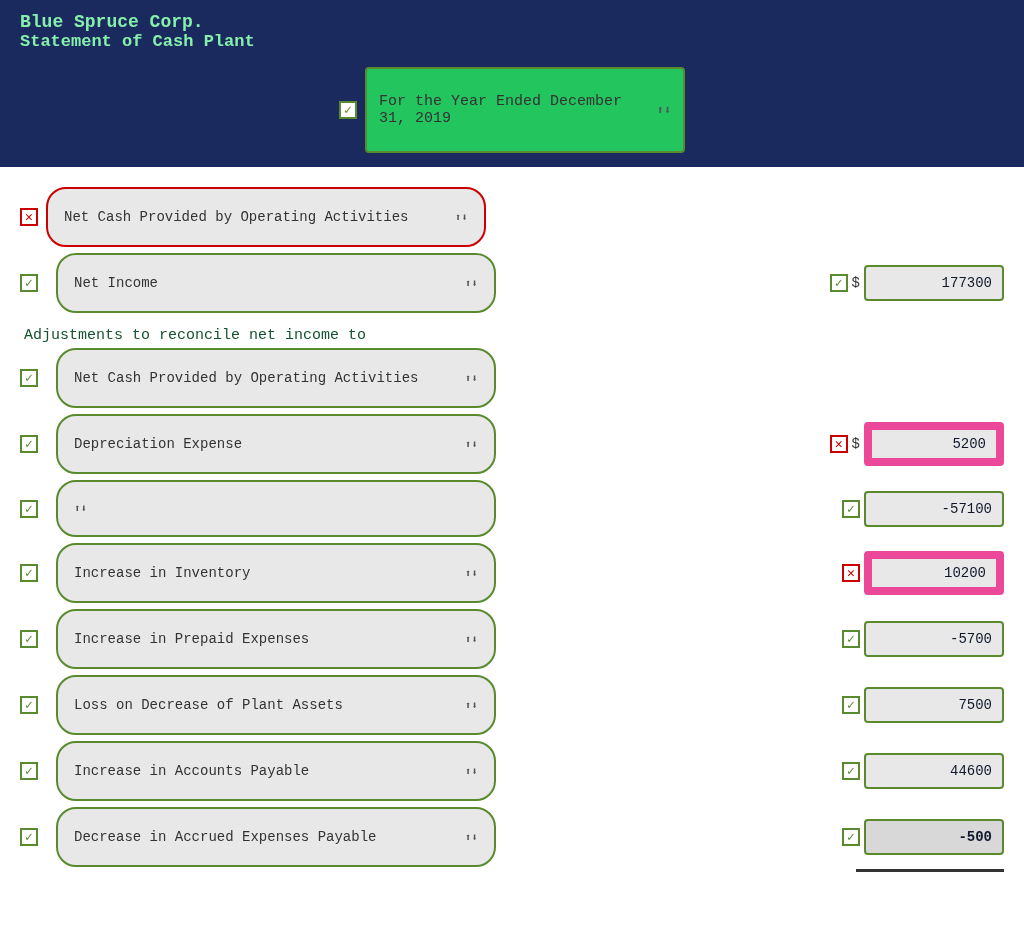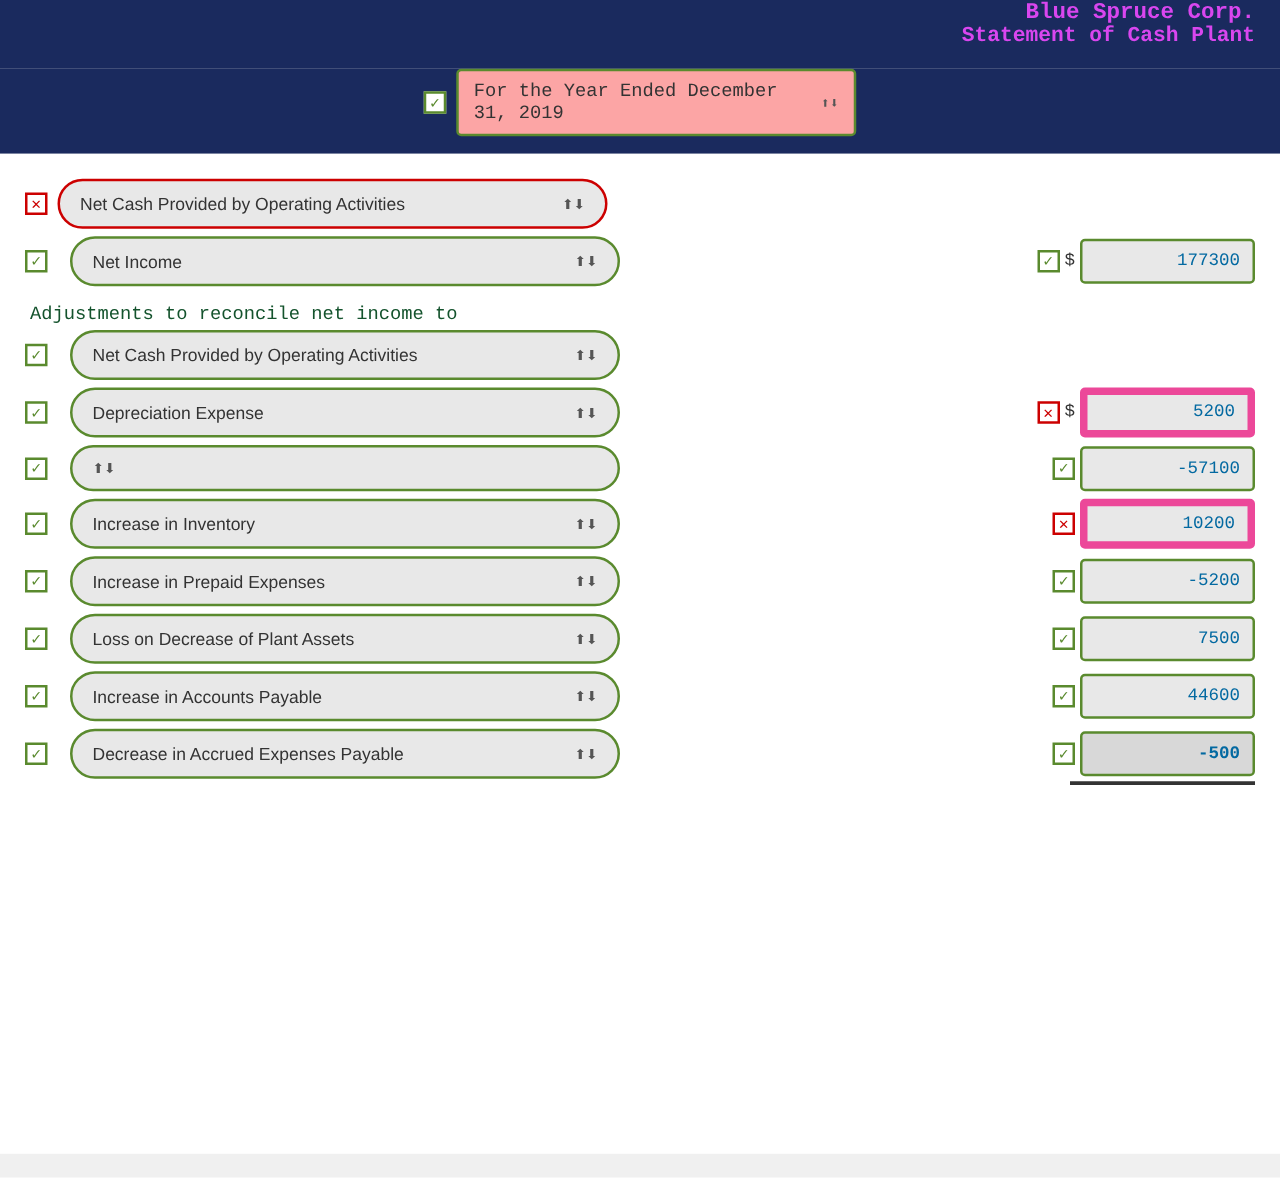--- a/index.html
+++ b/index.html
@@ -5,23 +5,23 @@
     * { box-sizing: border-box; margin: 0; padding: 0; }
     body {
       font-family: 'Courier New', Courier, monospace;
       background: #f0f0f0;
       width: 1024px;
       min-height: 942px;
     }
 
     .header {
       background: #1a2a5e;
-      color: #d946ef;
-      text-align: right;
-      padding: 0 20px 16px;
+      color: #86efac;
+      text-align: left;
+      padding: 12px 20px 16px;
     }
     .header .company-name {
       font-size: 18px;
       font-weight: bold;
     }
     .header .statement-title {
       font-size: 17px;
       font-weight: bold;
     }
 
@@ -58,24 +58,24 @@
       justify-content: center;
       flex-shrink: 0;
     }
     .checkbox-red .x-mark {
       color: #cc0000;
       font-size: 13px;
       font-weight: bold;
     }
 
     .period-dropdown {
-      background: #fca5a5;
+      background: #22c55e;
       border: 2px solid #5a8a2e;
       border-radius: 4px;
-      padding: 8px 12px;
+      padding: 24px 12px;
       font-family: 'Courier New', Courier, monospace;
       font-size: 15px;
       color: #333;
       display: flex;
       align-items: center;
       justify-content: center;
       width: 320px;
       cursor: pointer;
     }
     .period-dropdown .arrows {
@@ -93,22 +93,22 @@
       display: flex;
       align-items: center;
       margin-bottom: 6px;
       gap: 8px;
     }
 
     .dropdown-field {
       background: #e8e8e8;
       border: 2px solid #5a8a2e;
       border-radius: 20px;
-      padding: 10px 16px;
-      font-family: Liberation Sans, sans-serif;
+      padding: 20px 16px;
+      font-family: Liberation Mono, monospace;
       font-size: 14px;
       color: #333;
       display: flex;
       align-items: center;
       justify-content: space-between;
       width: 440px;
       cursor: pointer;
     }
     .dropdown-field-red {
       border: 2px solid #cc0000;
@@ -125,30 +125,30 @@
       font-family: 'Courier New', Courier, monospace;
     }
 
     .value-field {
       background: #e8e8e8;
       border: 2px solid #5a8a2e;
       border-radius: 4px;
       padding: 6px 10px;
       font-family: 'Courier New', Courier, monospace;
       font-size: 14px;
-      color: #0369a1;
+      color: #0f172a;
       text-align: right;
       width: 140px;
       min-height: 36px;
       display: flex;
       align-items: center;
       justify-content: flex-end;
     }
     .value-field-red {
-      border: 6px solid #ec4899;
+      border: 8px solid #ec4899;
     }
 
     .dollar-sign {
       font-size: 14px;
       color: #333;
       font-family: 'Courier New', Courier, monospace;
     }
 
     .right-section {
       margin-left: auto;
@@ -281,21 +281,21 @@
       <span class="check">✓</span>
     </div>
     <div class="dropdown-field indented">
       <span>Increase in Prepaid Expenses</span>
       <span class="arrows">⬆⬇</span>
     </div>
     <div class="right-section">
       <div class="checkbox-green">
         <span class="check">✓</span>
       </div>
-      <div class="value-field">-5200</div>
+      <div class="value-field">-5700</div>
     </div>
   </div>
 
   <div class="row-item">
     <div class="checkbox-green">
       <span class="check">✓</span>
     </div>
     <div class="dropdown-field indented">
       <span>Loss on Decrease of Plant Assets</span>
       <span class="arrows">⬆⬇</span>

